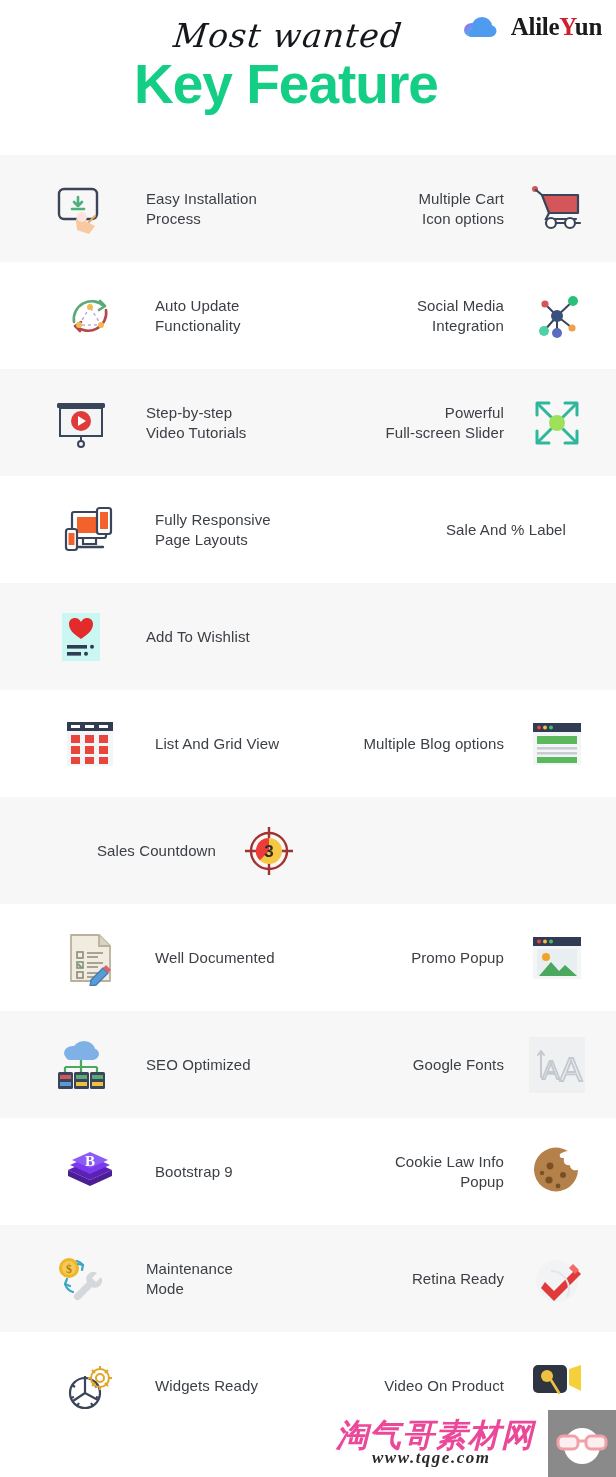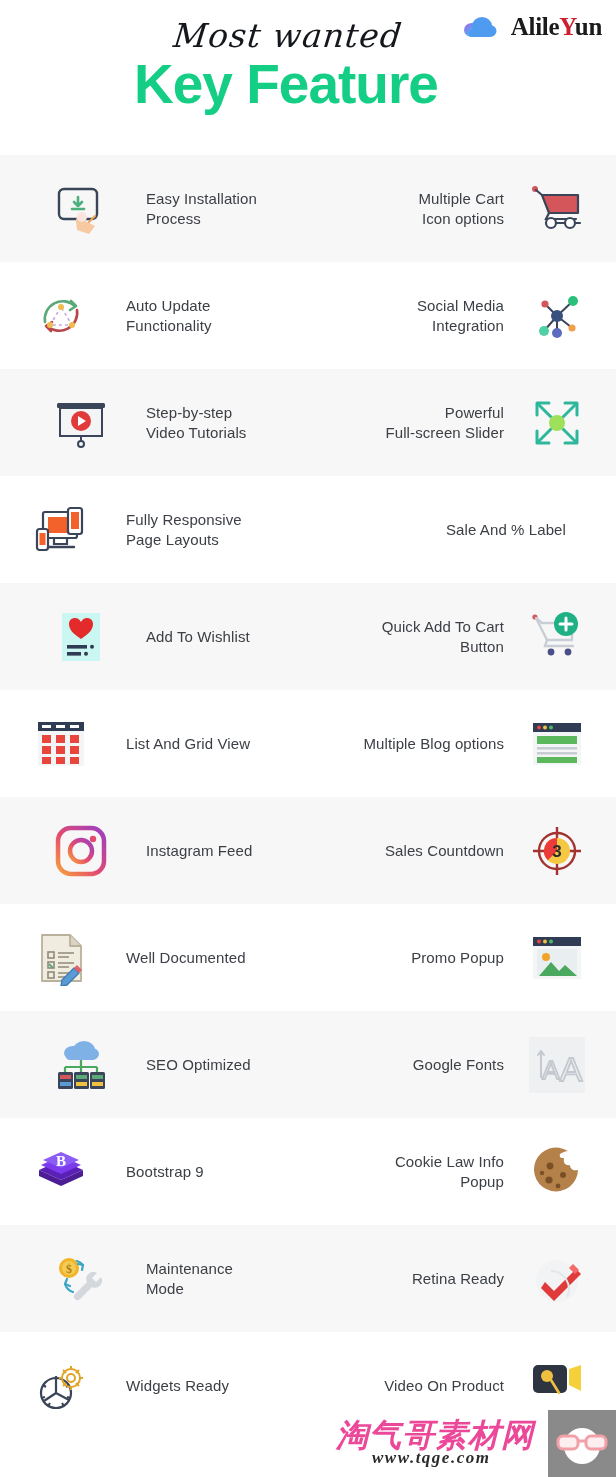--- a/index.html
+++ b/index.html
@@ -58,21 +58,21 @@
   
   .rows{position:relative;}
   .row{
     position:relative;
     height:107px;
     display:flex;
     align-items:center;
     box-sizing:border-box;
   }
   .row.shade{background:#f7f7f7;padding-left:20px;}
-  .row.plain{background:#ffffff;}
+  .row.plain{background:#ffffff;margin-left:29px;}
 
   .cell{
     display:flex;
     align-items:center;
     box-sizing:border-box;
   }
   .cell-left{
     width:308px;
     padding-left:30px;
   }
@@ -281,34 +281,20 @@
               <g fill="#2f3c54">
                 <rect x="11" y="36" width="20" height="3.6"></rect>
                 <rect x="11" y="43" width="14" height="3.6"></rect>
                 <circle cx="36" cy="37.8" r="2"></circle>
                 <circle cx="30" cy="44.8" r="2"></circle>
               </g>
             </svg>
           </div>
           <div class="lbl">Add To Wishlist</div>
         </div>
-        <div class="cell cell-right">
-          <div class="lbl">Quick Add To Cart<br>Button</div>
-          <div class="ico">
-            <svg width="58" height="52" viewBox="0 0 58 52">
-              <circle cx="7" cy="6" r="2.6" fill="#d4565a"></circle>
-              <path d="M8 7 L14 12 h30 v17 H19 z" fill="none" stroke="#c9ced6" stroke-width="2.4" stroke-linejoin="round"></path>
-              <path d="M19 29 L17 35 h28" fill="none" stroke="#c9ced6" stroke-width="2.4" stroke-linecap="round"></path>
-              <circle cx="23" cy="41" r="3.4" fill="#4a4f8a"></circle>
-              <circle cx="40" cy="41" r="3.4" fill="#4a4f8a"></circle>
-              <circle cx="38" cy="13" r="12" fill="#1fb183"></circle>
-              <path d="M38 7v12M32 13h12" stroke="#fff" stroke-width="3" stroke-linecap="round"></path>
-            </svg>
-          </div>
-        </div>
       </div>
       <div class="row plain">
         <div class="cell cell-left">
           <div class="ico">
             <svg width="54" height="52" viewBox="0 0 54 52">
               <rect x="4" y="4" width="46" height="44" fill="#f4f5f6"></rect>
               <rect x="4" y="4" width="46" height="9" fill="#2f3c54"></rect>
               <g fill="#fff">
                 <rect x="8" y="7" width="9" height="3"></rect>
                 <rect x="22" y="7" width="9" height="3"></rect>
@@ -342,37 +328,20 @@
               <g fill="#c8cdd3">
                 <rect x="7" y="29" width="40" height="2.6"></rect>
                 <rect x="7" y="34" width="40" height="2.6"></rect>
               </g>
               <rect x="7" y="39" width="40" height="6" fill="#5cb85c"></rect>
             </svg>
           </div>
         </div>
       </div>
       <div class="row shade">
-        <div class="cell cell-left">
-          <div class="ico">
-            <svg width="54" height="54" viewBox="0 0 54 54">
-              <defs>
-                <linearGradient id="ig" x1="0" y1="1" x2="1" y2="0">
-                  <stop offset="0%" stop-color="#f9a03c"></stop>
-                  <stop offset="45%" stop-color="#e34a6f"></stop>
-                  <stop offset="100%" stop-color="#9b3fc4"></stop>
-                </linearGradient>
-              </defs>
-              <rect x="4" y="4" width="46" height="46" rx="13" fill="none" stroke="url(#ig)" stroke-width="4.5"></rect>
-              <circle cx="27" cy="27" r="11" fill="none" stroke="url(#ig)" stroke-width="4.5"></circle>
-              <circle cx="39" cy="15" r="3.2" fill="#e34a6f"></circle>
-            </svg>
-          </div>
-          <div class="lbl">Instagram Feed</div>
-        </div>
         <div class="cell cell-right">
           <div class="lbl">Sales Countdown</div>
           <div class="ico">
             <svg width="56" height="56" viewBox="0 0 56 56">
               <g stroke="#a3332f" stroke-width="2.4" fill="none">
                 <circle cx="28" cy="28" r="18"></circle>
                 <path d="M28 4v14M28 38v14M4 28h14M38 28h14"></path>
               </g>
               <circle cx="28" cy="28" r="13" fill="#f5c843"></circle>
               <path d="M28 15a13 13 0 0 0-9.2 22.2L28 28z" fill="#ec3b3b"></path>

